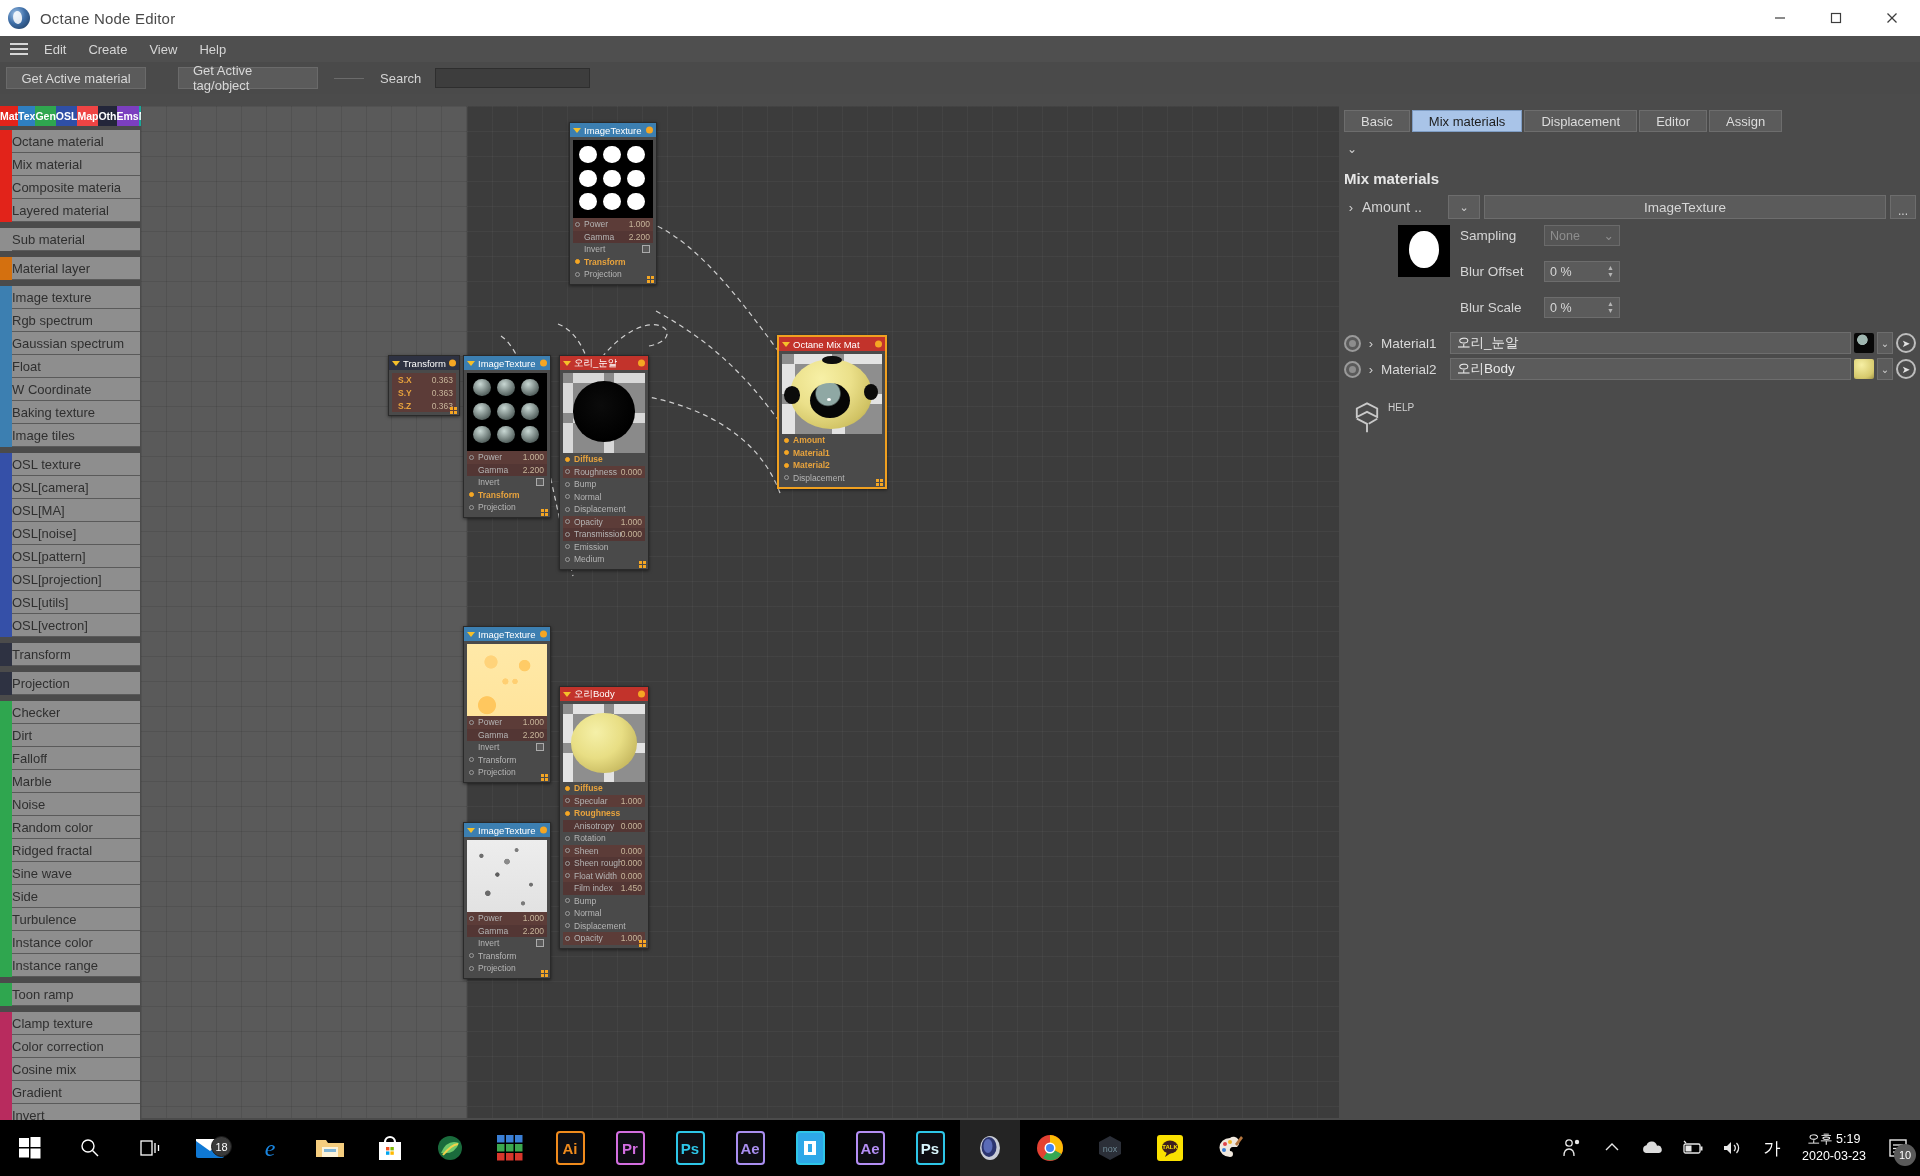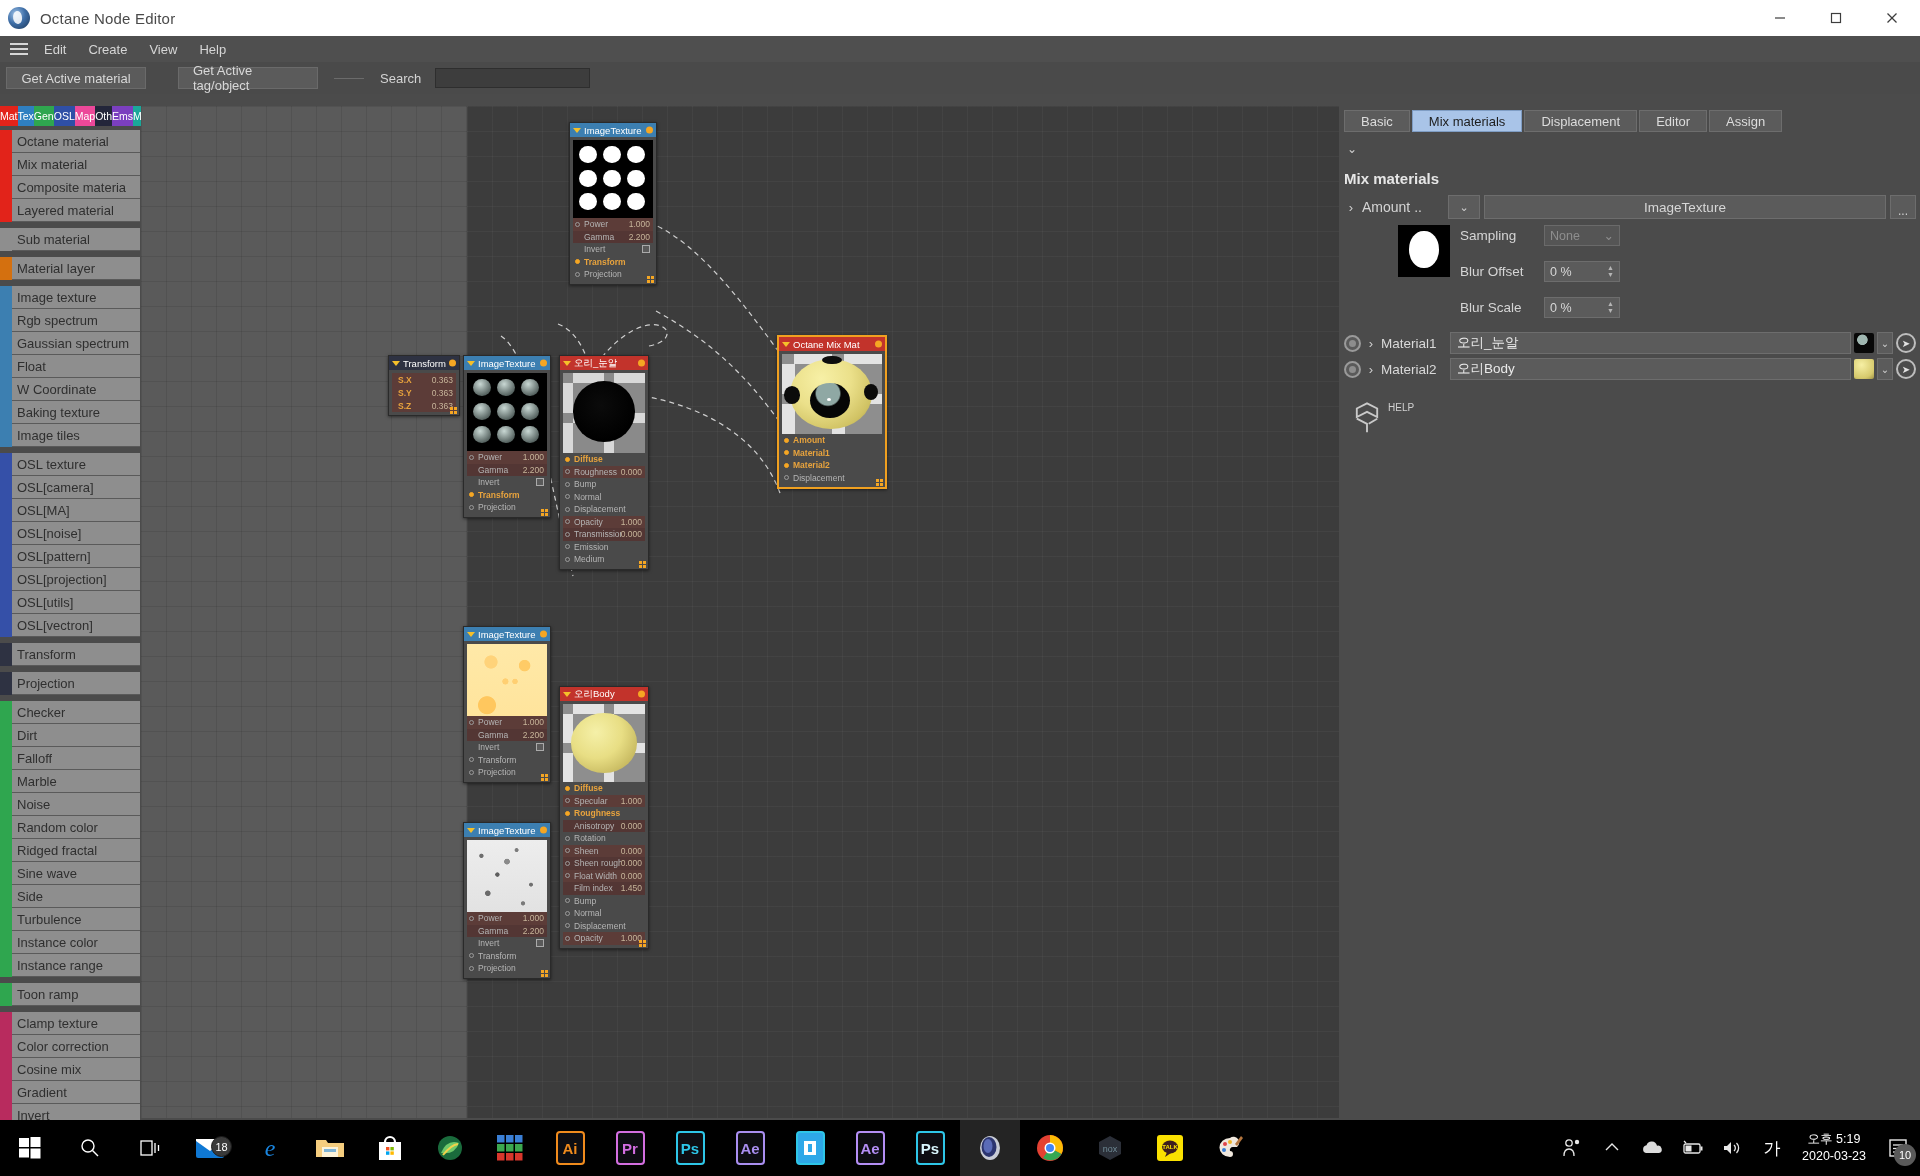--- a/index.html
+++ b/index.html
@@ -64,36 +64,36 @@
     font-family: "Liberation Sans", sans-serif;
   }
 
   
   .cats {
     position: absolute; left: 0; top: 106px; width: 140px; height: 20px;
     display: flex;
   }
   .cat {
     flex: 1 1 auto; height: 20px; font-size: 10.5px; color: #fff;
-    display: flex; align-items: center; justify-content: center; font-weight: normal;
+    display: flex; align-items: center; justify-content: center; font-weight: bold;
   }
 
   
   .sidebar {
     position: absolute; left: 0; top: 130px; width: 140px; height: 1000px;
     background: #4b4b4b; overflow: hidden;
   }
   .node-item {
     position: relative; height: 23px; display: flex; align-items: center;
     background: #8e8e8e; border-bottom: 1px solid #5a5a5a;
     margin-bottom: 0px;
   }
   .node-item .swatch { width: 12px; height: 23px; flex: 0 0 12px; }
   .node-item .lbl {
-    font-size: 13px; color: #2f2f2f; padding-left: 5px;
+    font-size: 13px; color: #2f2f2f; 
     white-space: nowrap; overflow: hidden;
   }
   .group-gap { height: 6px; background: #4b4b4b; }
 
   
   .canvas {
     position: absolute; left: 141px; top: 106px; width: 1198px; height: 1012px;
     background:
       repeating-linear-gradient(to right, rgba(0,0,0,.09) 0 1px, transparent 1px 25px),
       repeating-linear-gradient(to bottom, rgba(0,0,0,.09) 0 1px, transparent 1px 25px),
@@ -415,21 +415,21 @@
     <div class="tool-sep"></div>
     <div class="search-label">Search</div>
     <input class="search-input" type="text" placeholder="" style="">
   </div>
 
   <div class="cats" id="cats">
       <div class="cat" style="background: rgb(226, 35, 26);">Mat</div>
       <div class="cat" style="background: rgb(47, 127, 193);">Tex</div>
       <div class="cat" style="background: rgb(47, 166, 79);">Gen</div>
       <div class="cat" style="background: rgb(47, 79, 166);">OSL</div>
-      <div class="cat" style="background: #ec4899;">Map</div>
+      <div class="cat" style="background: #ef4444;">Map</div>
       <div class="cat" style="background: rgb(35, 38, 58);">Oth</div>
       <div class="cat" style="background: rgb(123, 63, 191);">Ems</div>
       <div class="cat" style="background: rgb(26, 168, 154);">Med</div>
       <div class="cat" style="background: rgb(0, 0, 0);">C4D</div>
     </div>
 
   <div class="sidebar" id="sidebar">
       <div class="node-item">
         <span class="swatch" style="background: rgb(226, 35, 26);"></span>
         <span class="lbl">Octane material</span>

